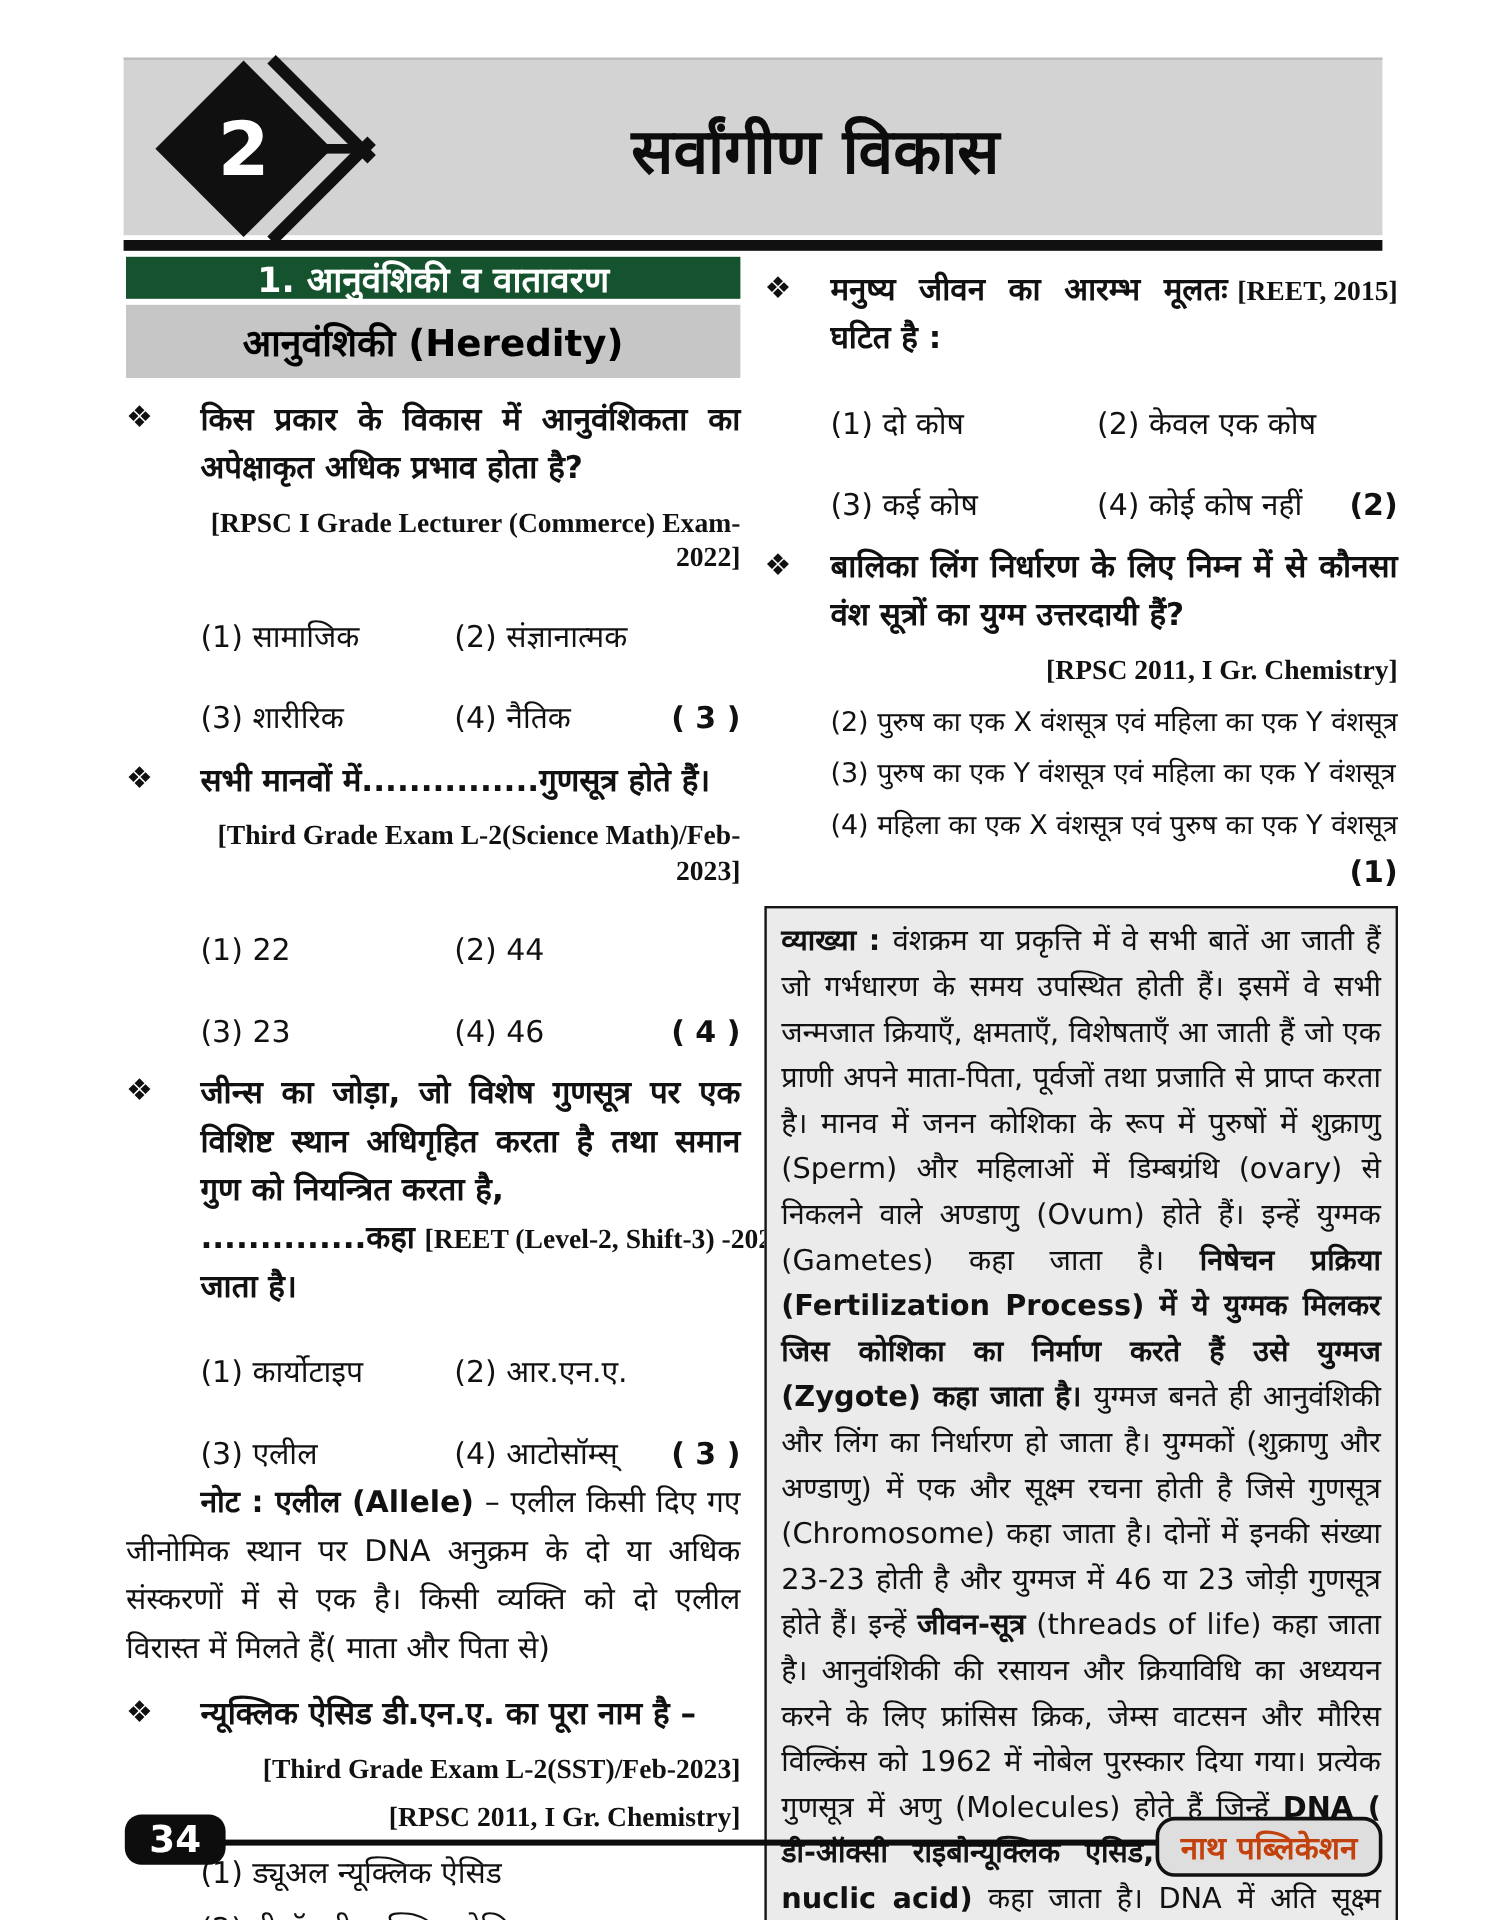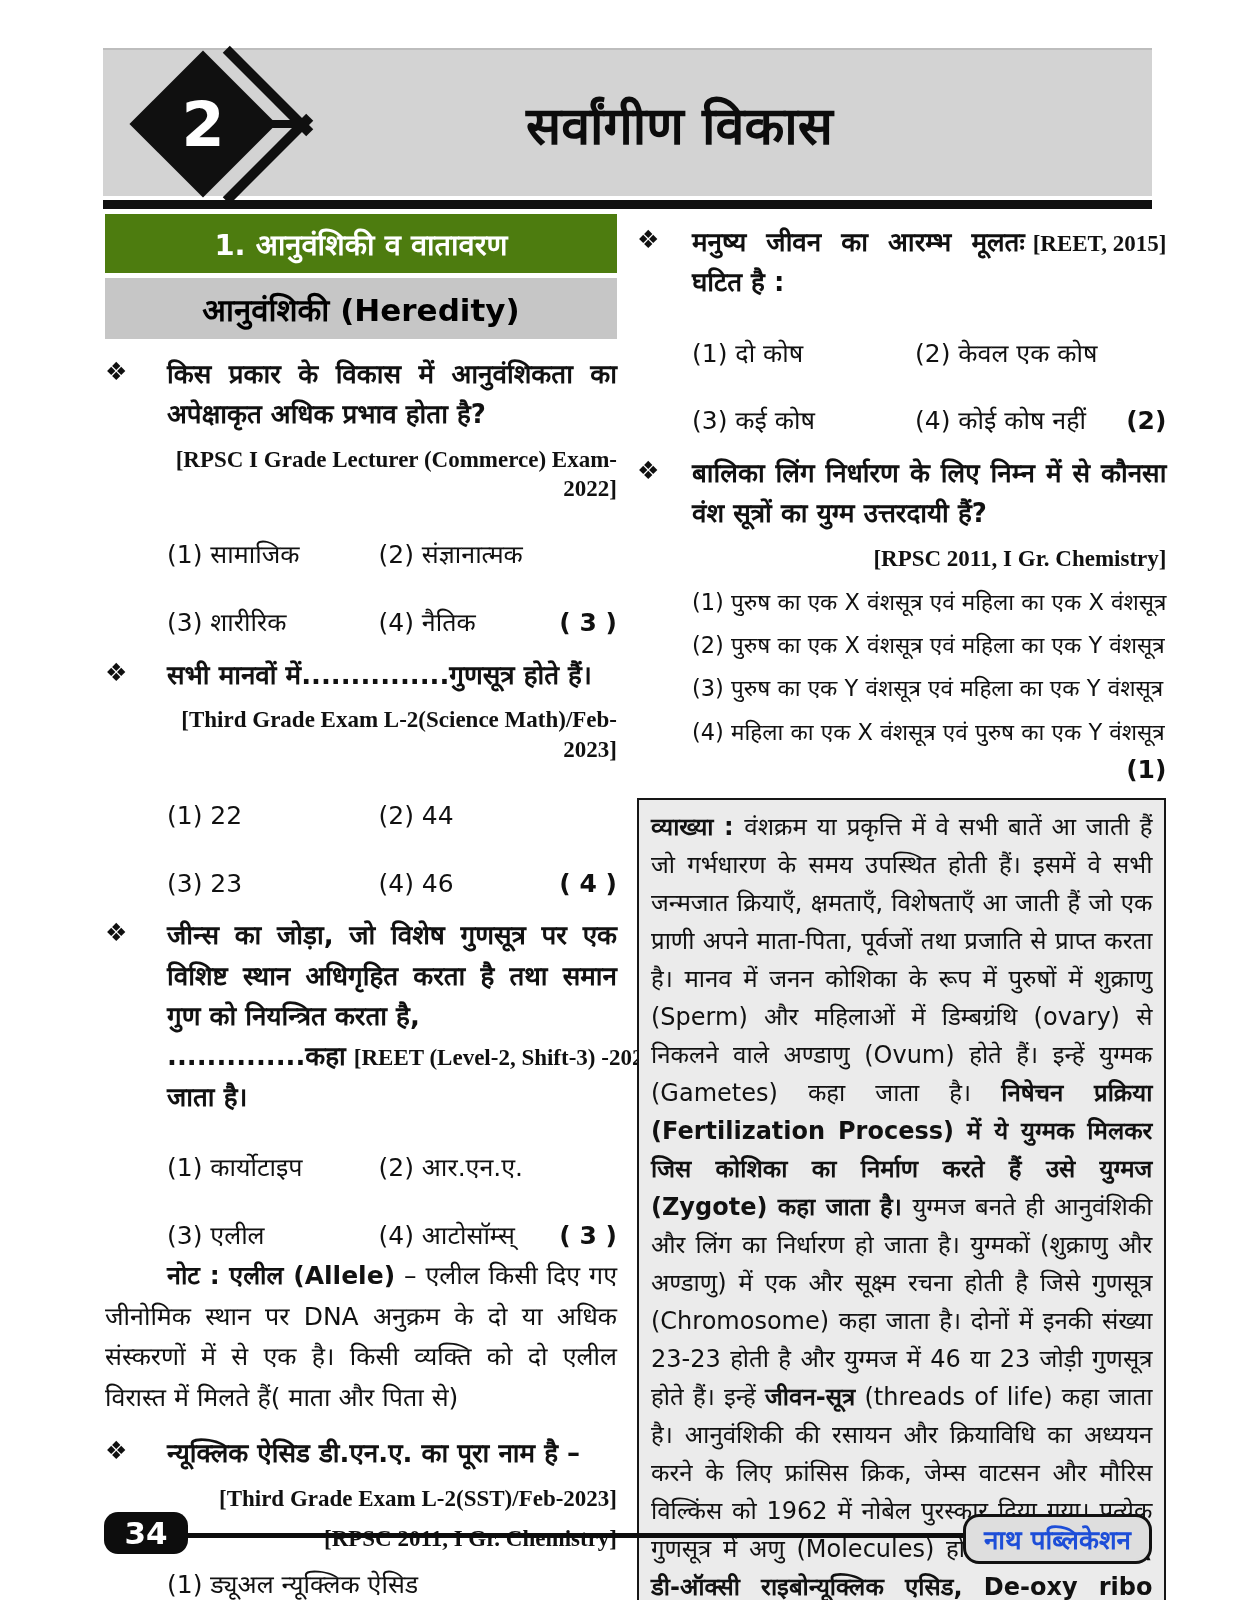--- a/index.html
+++ b/index.html
@@ -33,21 +33,21 @@
   }
   .header-rule { position:absolute; left:103px; top:200px; width:1049px; height:9px; background:#101010; }
 
   
   .columns { position:absolute; left:105px; top:214px; width:1047px; display:flex; }
   .col-left  { width:520px; padding-right:8px; }
   .col-divider { width:2px; background:#101010; }
   .col-right { flex:1; padding-left:12px; }
 
   .bar-black {
-    height:59px; background:#4d7c0f; color:#ffffff;
+    height:35px; background:#14532d; color:#ffffff;
     display:flex; align-items:center; justify-content:center;
     font-size:29px; font-weight:bold;
   }
   .bar-gray {
     margin-top:5px; height:61px; background:#c6c6c6; color:#000;
     display:flex; align-items:center; justify-content:center;
     font-size:31px; font-weight:bold;
   }
 
   .q { display:flex; margin-top:15px; }
@@ -78,21 +78,21 @@
   .page-num {
     position:absolute; left:104px; top:1512px; width:84px; height:42px;
     background:#0d0d0d; color:#fff; border-radius:14px;
     display:flex; align-items:center; justify-content:center;
     font-size:31px; font-weight:bold;
   }
   .footer-line { position:absolute; left:170px; top:1533px; width:860px; height:5px; background:#0d0d0d; }
   .publisher {
     position:absolute; right:105px; top:1514px;
     border:3px solid #111; border-radius:16px; background:#dedede;
-    padding:4px 18px; font-size:26px; font-weight:bold; color:#1d4ed8;
+    padding:4px 18px; font-size:26px; font-weight:bold; color:#c2410c;
     box-shadow: inset 0 0 0 2px #dedede;
   }
 </style>
 </head>
 <body>
 
 <div class="page">
 
   <div class="header-band">
     <div class="chapter-logo">
@@ -215,23 +215,20 @@
           </div>
         </div>
       </div>
 
       <div class="q">
         <span class="bullet" style="width:55px;">❖</span>
         <div class="q-body">
           <div class="q-text">बालिका लिंग निर्धारण के लिए निम्न में से कौनसा वंश सूत्रों का युग्म उत्तरदायी हैं?</div>
           <div class="src">[RPSC 2011, I Gr. Chemistry]</div>
           <div class="opt-row opt-row-sm">
-            <span>(1) पुरुष का एक X वंशसूत्र एवं महिला का एक X वंशसूत्र</span>
-          </div>
-          <div class="opt-row opt-row-sm">
             <span>(2) पुरुष का एक X वंशसूत्र एवं महिला का एक Y वंशसूत्र</span>
           </div>
           <div class="opt-row opt-row-sm">
             <span>(3) पुरुष का एक Y वंशसूत्र एवं महिला का एक Y वंशसूत्र</span>
           </div>
           <div class="opt-row opt-row-sm">
             <span>(4) महिला का एक X वंशसूत्र एवं पुरुष का एक Y वंशसूत्र</span>
           </div>
           <div class="ans-line">(1)</div>
         </div>

